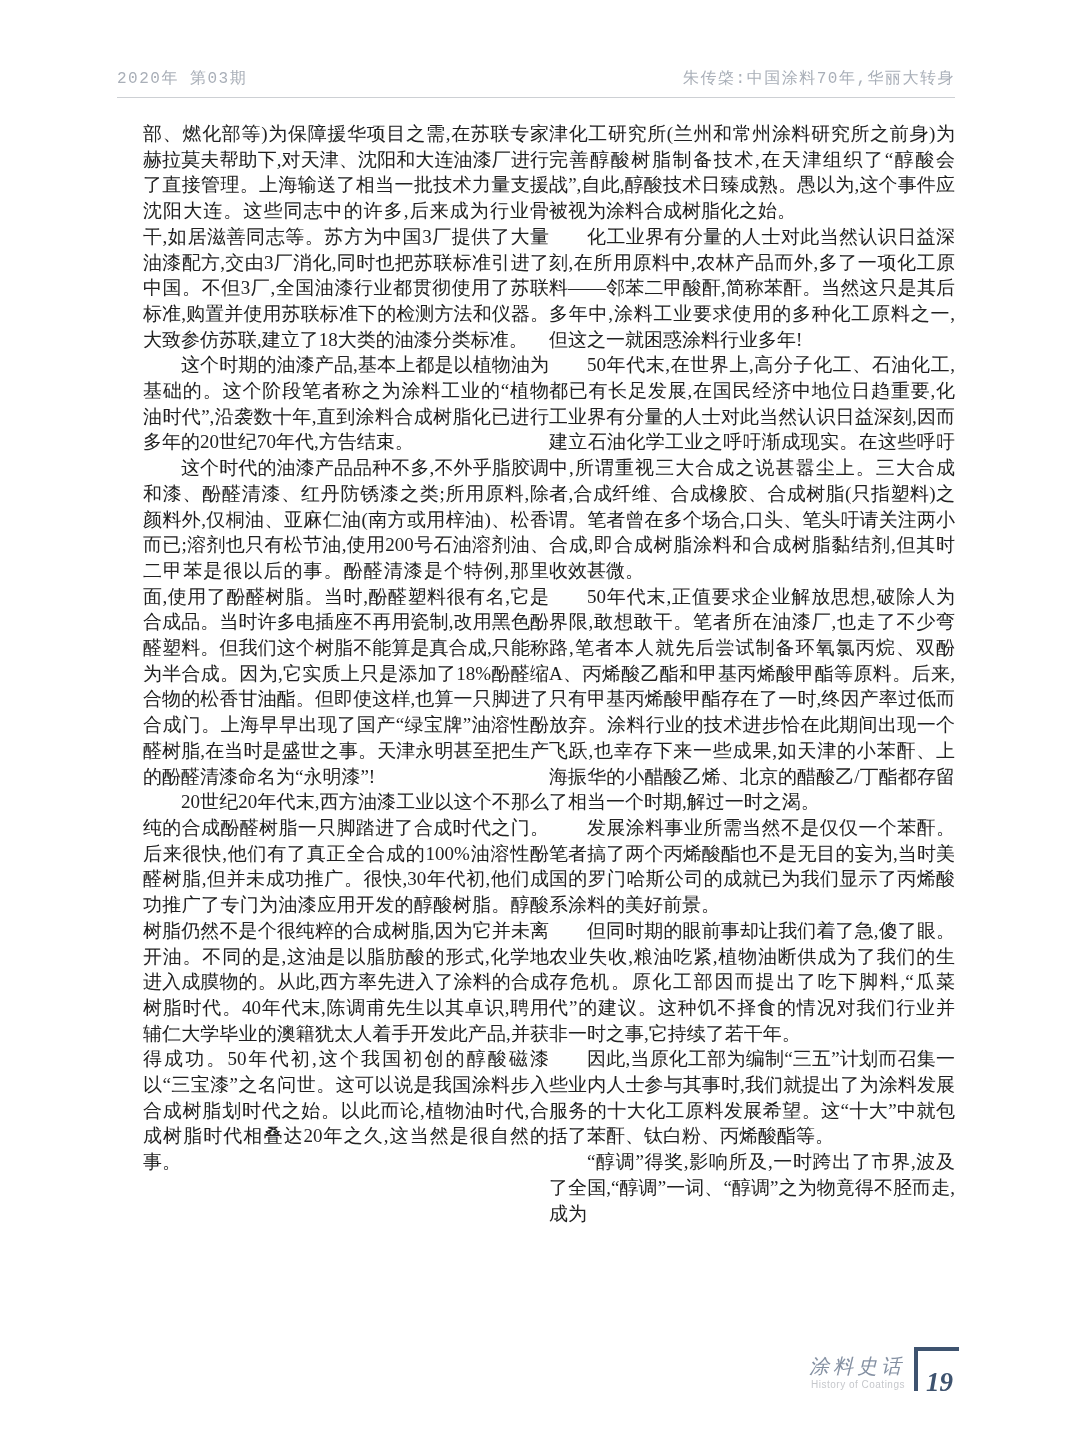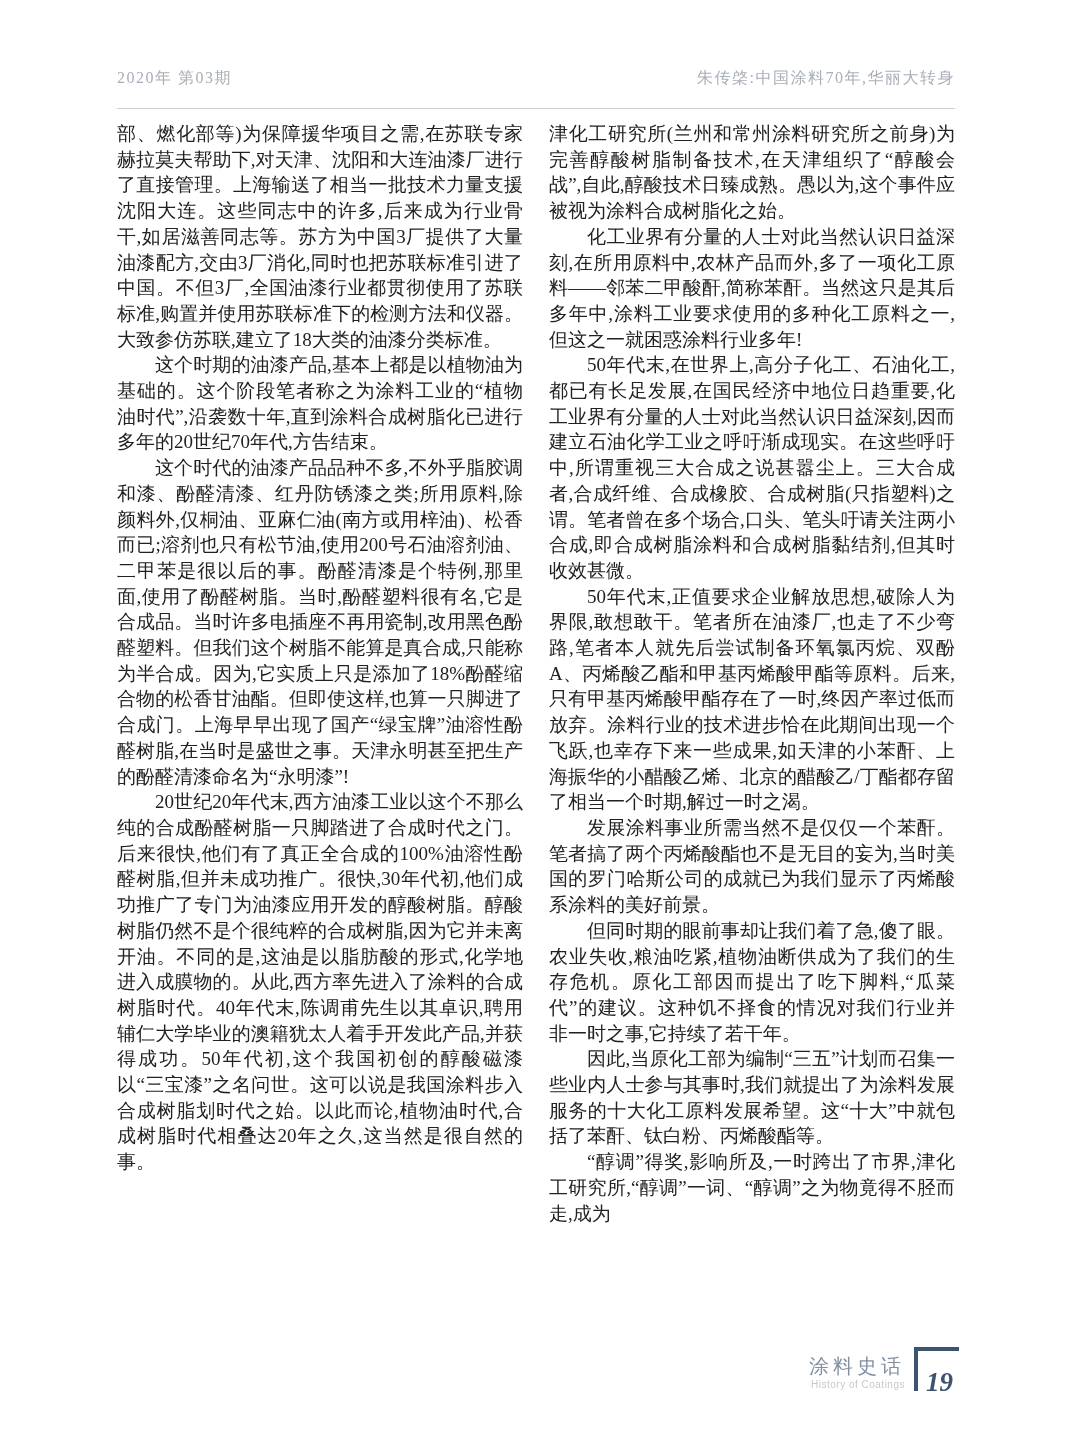--- a/index.html
+++ b/index.html
@@ -10,33 +10,33 @@
     overflow: hidden;
     font-family: "Liberation Serif", "DejaVu Serif", serif;
   }
   .page-header {
     position: absolute;
     top: 68px; left: 117px;
     width: 838px;
     display: flex;
     justify-content: space-between;
     align-items: flex-end;
-    padding-bottom: 19px;
+    padding-bottom: 8px;
     border-bottom: 1px solid #cdd0d4;
-    font-family: Liberation Serif, serif;
+    font-family: Liberation Mono, monospace;
     font-size: 16px;
     color: #a9afb8;
     letter-spacing: 1.5px;
   }
   .page-body {
     position: absolute;
     top: 121px; left: 117px;
     width: 838px;
     display: flex;
-    justify-content: space-between;
+    justify-content: flex-end;
   }
   .col {
     width: 406px;
     text-align: justify;
     font-size: 19px;
     line-height: 25.7px;
     color: #212121;
   }
   .para { margin: 0; text-indent: 2em; }
   .para.cont { text-indent: 0; }
@@ -46,20 +46,21 @@
     display: flex;
     align-items: flex-start;
   }
   .footer-text { text-align: right; margin-top: 7px; margin-right: 9px; }
   .footer-title {
     font-size: 20px;
     color: #8490a2;
     letter-spacing: 4px;
     line-height: 24px;
     font-family: "Liberation Sans", "DejaVu Sans", sans-serif;
+    font-style: italic;
   }
   .footer-sub {
     font-size: 10px;
     color: #c6c8cc;
     letter-spacing: 0.5px;
     line-height: 14px;
     font-family: "Liberation Sans", "DejaVu Sans", sans-serif;
   }
   .pageno-box {
     border-top: 4px solid #3e536f;
@@ -93,21 +94,21 @@
     <p class="para">20世纪20年代末,西方油漆工业以这个不那么纯的合成酚醛树脂一只脚踏进了合成时代之门。后来很快,他们有了真正全合成的100%油溶性酚醛树脂,但并未成功推广。很快,30年代初,他们成功推广了专门为油漆应用开发的醇酸树脂。醇酸树脂仍然不是个很纯粹的合成树脂,因为它并未离开油。不同的是,这油是以脂肪酸的形式,化学地进入成膜物的。从此,西方率先进入了涂料的合成树脂时代。40年代末,陈调甫先生以其卓识,聘用辅仁大学毕业的澳籍犹太人着手开发此产品,并获得成功。50年代初,这个我国初创的醇酸磁漆以“三宝漆”之名问世。这可以说是我国涂料步入合成树脂划时代之始。以此而论,植物油时代,合成树脂时代相叠达20年之久,这当然是很自然的事。</p>
   </div>
   <div class="col">
     <p class="para cont">津化工研究所(兰州和常州涂料研究所之前身)为完善醇酸树脂制备技术,在天津组织了“醇酸会战”,自此,醇酸技术日臻成熟。愚以为,这个事件应被视为涂料合成树脂化之始。</p>
     <p class="para">化工业界有分量的人士对此当然认识日益深刻,在所用原料中,农林产品而外,多了一项化工原料——邻苯二甲酸酐,简称苯酐。当然这只是其后多年中,涂料工业要求使用的多种化工原料之一,但这之一就困惑涂料行业多年!</p>
     <p class="para">50年代末,在世界上,高分子化工、石油化工,都已有长足发展,在国民经济中地位日趋重要,化工业界有分量的人士对此当然认识日益深刻,因而建立石油化学工业之呼吁渐成现实。在这些呼吁中,所谓重视三大合成之说甚嚣尘上。三大合成者,合成纤维、合成橡胶、合成树脂(只指塑料)之谓。笔者曾在多个场合,口头、笔头吁请关注两小合成,即合成树脂涂料和合成树脂黏结剂,但其时收效甚微。</p>
     <p class="para">50年代末,正值要求企业解放思想,破除人为界限,敢想敢干。笔者所在油漆厂,也走了不少弯路,笔者本人就先后尝试制备环氧氯丙烷、双酚A、丙烯酸乙酯和甲基丙烯酸甲酯等原料。后来,只有甲基丙烯酸甲酯存在了一时,终因产率过低而放弃。涂料行业的技术进步恰在此期间出现一个飞跃,也幸存下来一些成果,如天津的小苯酐、上海振华的小醋酸乙烯、北京的醋酸乙/丁酯都存留了相当一个时期,解过一时之渴。</p>
     <p class="para">发展涂料事业所需当然不是仅仅一个苯酐。笔者搞了两个丙烯酸酯也不是无目的妄为,当时美国的罗门哈斯公司的成就已为我们显示了丙烯酸系涂料的美好前景。</p>
     <p class="para">但同时期的眼前事却让我们着了急,傻了眼。农业失收,粮油吃紧,植物油断供成为了我们的生存危机。原化工部因而提出了吃下脚料,“瓜菜代”的建议。这种饥不择食的情况对我们行业并非一时之事,它持续了若干年。</p>
     <p class="para">因此,当原化工部为编制“三五”计划而召集一些业内人士参与其事时,我们就提出了为涂料发展服务的十大化工原料发展希望。这“十大”中就包括了苯酐、钛白粉、丙烯酸酯等。</p>
-    <p class="para">“醇调”得奖,影响所及,一时跨出了市界,津化工研究所,“醇调”一词、“醇调”之为物竟得不胫而走,成为</p>
+    <p class="para">“醇调”得奖,影响所及,一时跨出了市界,波及了全国,“醇调”一词、“醇调”之为物竟得不胫而走,成为</p>
   </div>
 </div>
 
 <div class="page-footer">
   <div class="footer-text">
     <div class="footer-title">涂料史话</div>
     <div class="footer-sub">History of Coatings</div>
   </div>
   <div class="pageno-box">
     <span class="pageno">19</span>

